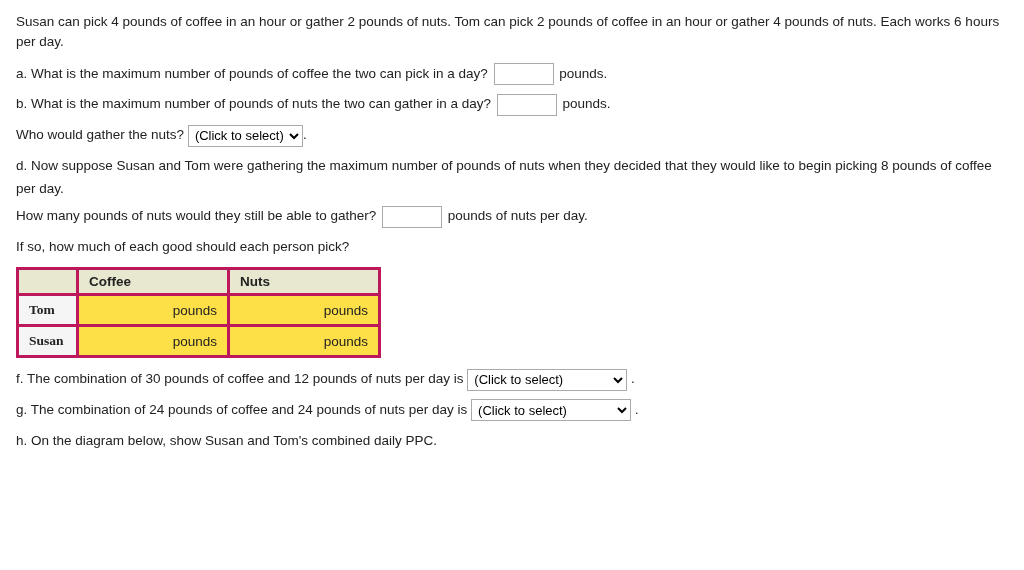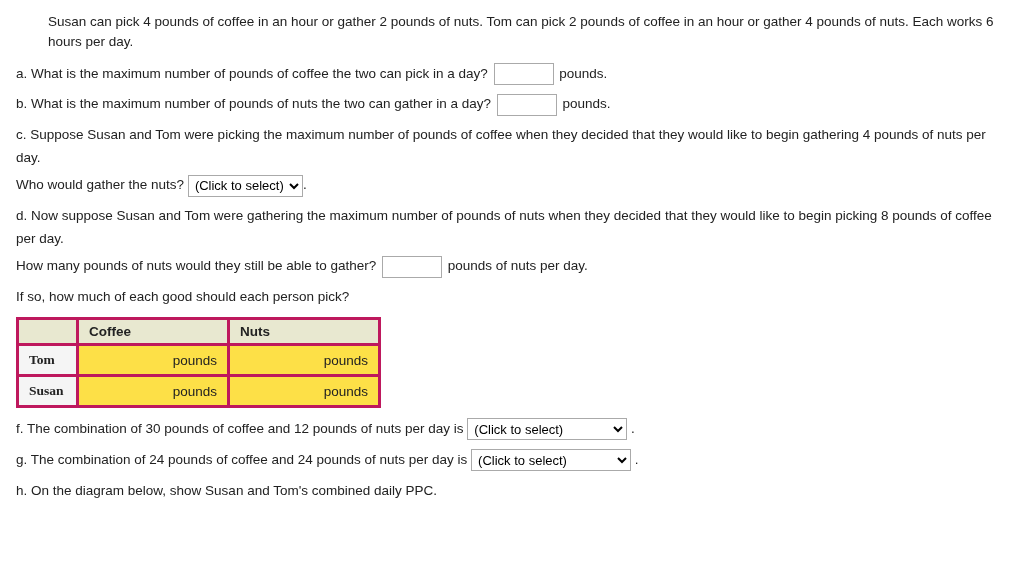--- a/index.html
+++ b/index.html
@@ -8,21 +8,20 @@
       font-size: 13.5px;
       color: #222;
       background: #fff;
       padding: 12px 16px;
       width: 1024px;
       min-height: 570px;
     }
     .intro {
       margin-bottom: 10px;
       line-height: 1.5;
-      margin-left: 32px;
     }
     .question-block {
       margin-bottom: 8px;
       line-height: 1.7;
     }
     .question-block p {
       margin-bottom: 4px;
     }
     .inline-input {
       display: inline-block;
@@ -98,21 +97,20 @@
 
 <div class="question-block">
   <p>
     <span>b.  What is the maximum number of pounds of nuts the two can gather in a day?</span>
     <input class="inline-input" type="text" style="">
     <span>pounds.</span>
   </p>
 </div>
 
 <div class="question-block">
-  <p>c.  Suppose Susan and Tom were picking the maximum number of pounds of coffee when they decided that they would like to begin gathering 4 pounds of nuts per day.</p>
   <p>
     <span>Who would gather the nuts?</span>
     <select class="inline-select">
       <option>(Click to select)</option>
       <option>Tom</option>
       <option>Susan</option>
     </select>.
   </p>
 </div>
 

